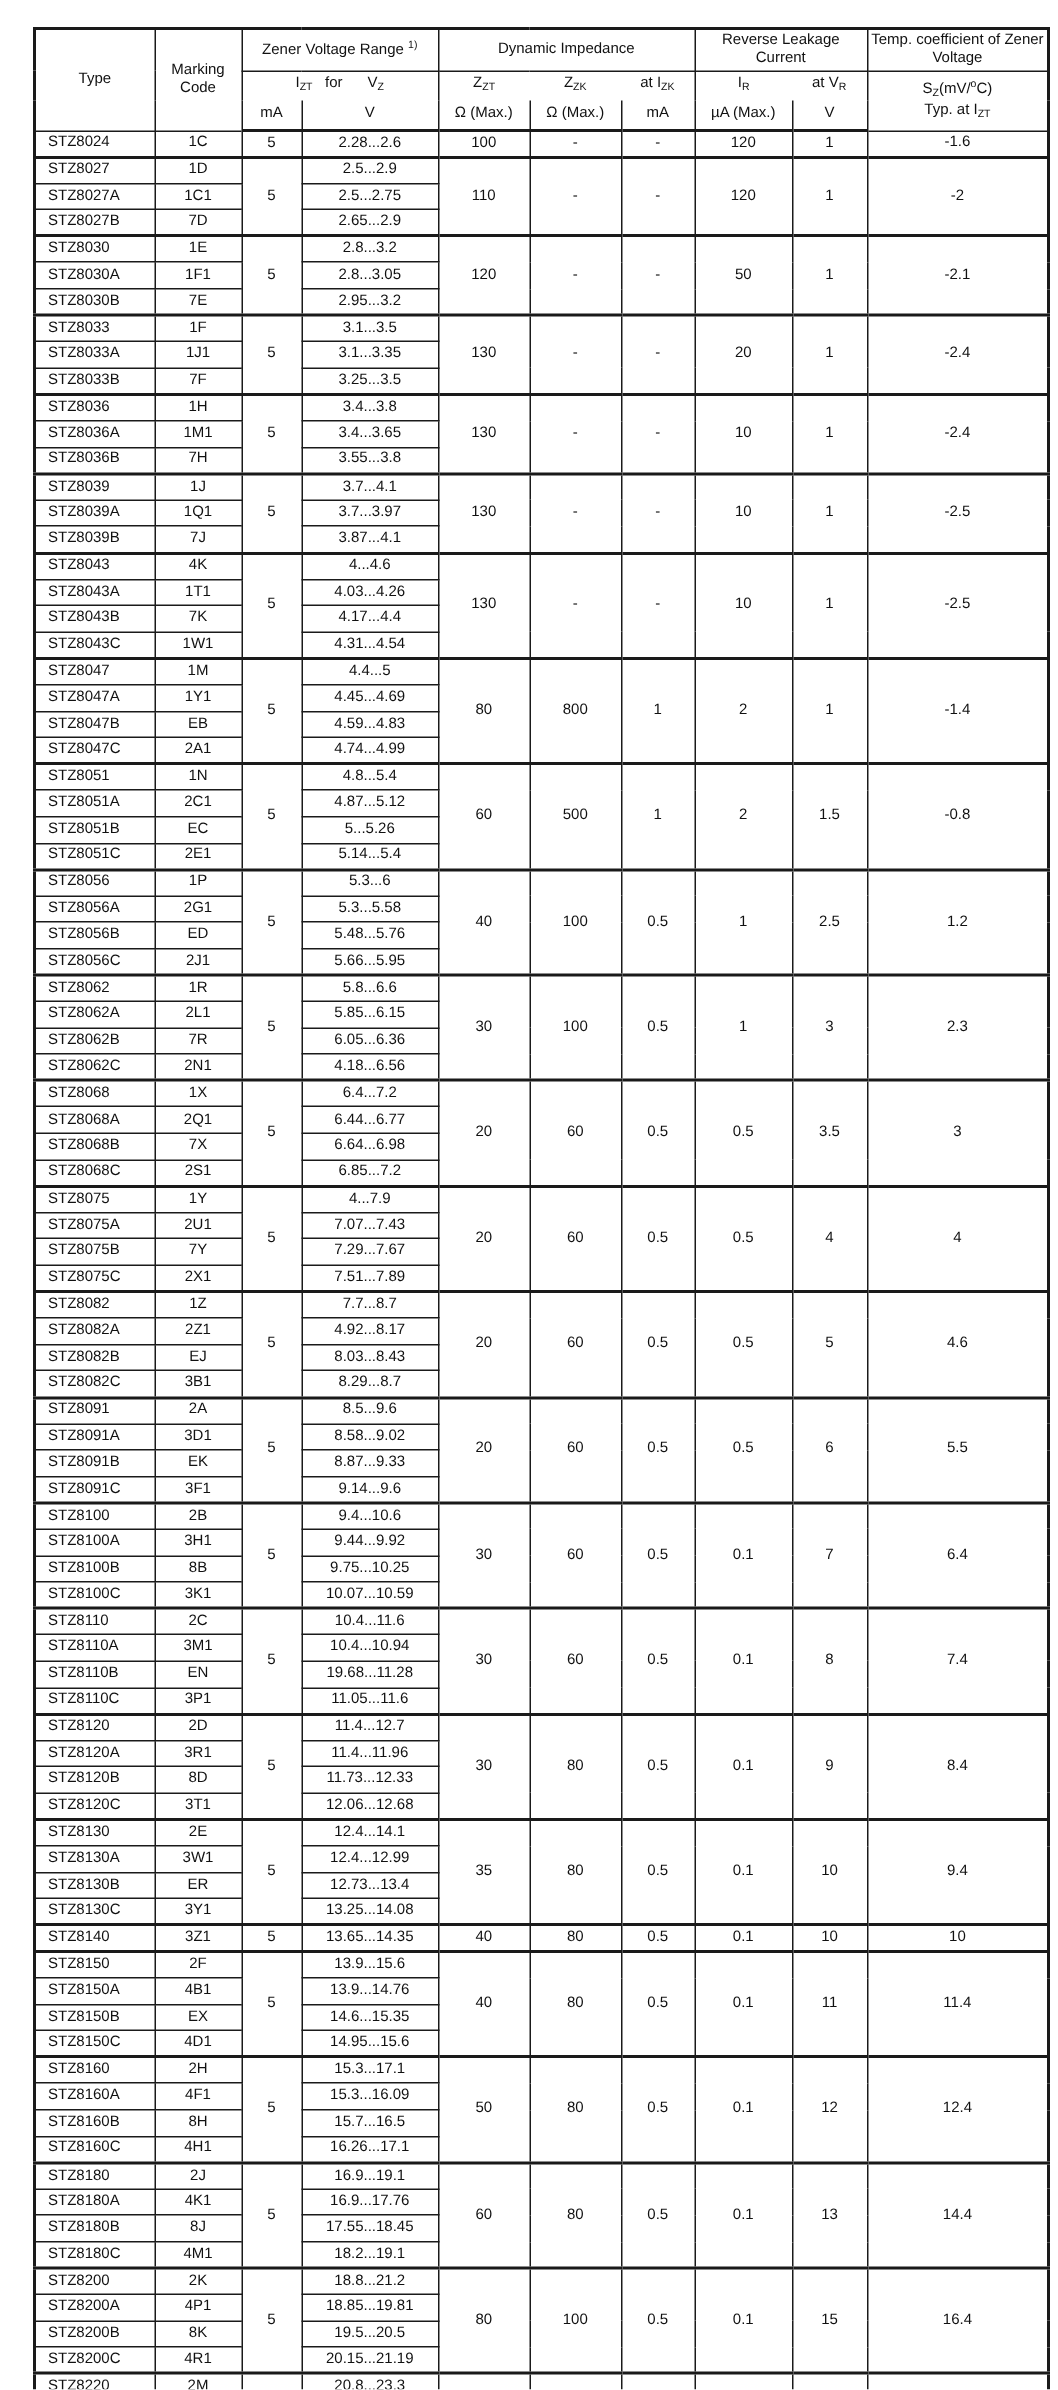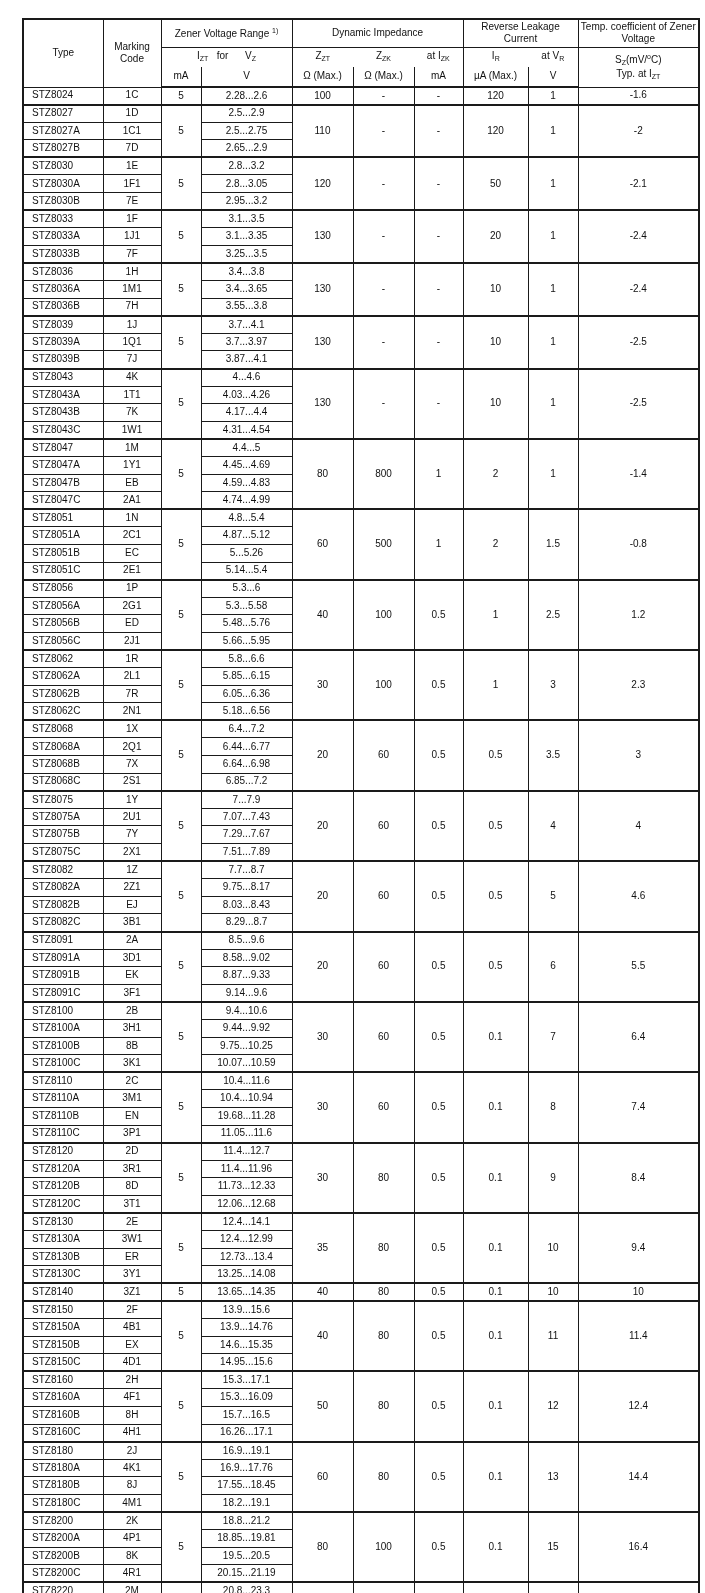--- a/index.html
+++ b/index.html
@@ -342,21 +342,21 @@
           <td>5.85...6.15</td>
         </tr>
         <tr>
           <td class="type">STZ8062B</td>
           <td>7R</td>
           <td>6.05...6.36</td>
         </tr>
         <tr>
           <td class="type">STZ8062C</td>
           <td>2N1</td>
-          <td>5.18...6.56</td>
+          <td>4.18...6.56</td>
         </tr>
         <tr class="gt">
           <td class="type">STZ8068</td>
           <td>1X</td>
           <td rowspan="4">5</td>
           <td>6.4...7.2</td>
           <td rowspan="4">20</td>
           <td rowspan="4">60</td>
           <td rowspan="4">0.5</td>
           <td rowspan="4">0.5</td>
@@ -375,21 +375,21 @@
         </tr>
         <tr>
           <td class="type">STZ8068C</td>
           <td>2S1</td>
           <td>6.85...7.2</td>
         </tr>
         <tr class="gt">
           <td class="type">STZ8075</td>
           <td>1Y</td>
           <td rowspan="4">5</td>
-          <td>7...7.9</td>
+          <td>4...7.9</td>
           <td rowspan="4">20</td>
           <td rowspan="4">60</td>
           <td rowspan="4">0.5</td>
           <td rowspan="4">0.5</td>
           <td rowspan="4">4</td>
           <td rowspan="4">4</td>
         </tr>
         <tr>
           <td class="type">STZ8075A</td>
           <td>2U1</td>
@@ -413,21 +413,21 @@
           <td rowspan="4">20</td>
           <td rowspan="4">60</td>
           <td rowspan="4">0.5</td>
           <td rowspan="4">0.5</td>
           <td rowspan="4">5</td>
           <td rowspan="4">4.6</td>
         </tr>
         <tr>
           <td class="type">STZ8082A</td>
           <td>2Z1</td>
-          <td>9.75...8.17</td>
+          <td>4.92...8.17</td>
         </tr>
         <tr>
           <td class="type">STZ8082B</td>
           <td>EJ</td>
           <td>8.03...8.43</td>
         </tr>
         <tr>
           <td class="type">STZ8082C</td>
           <td>3B1</td>
           <td>8.29...8.7</td>

